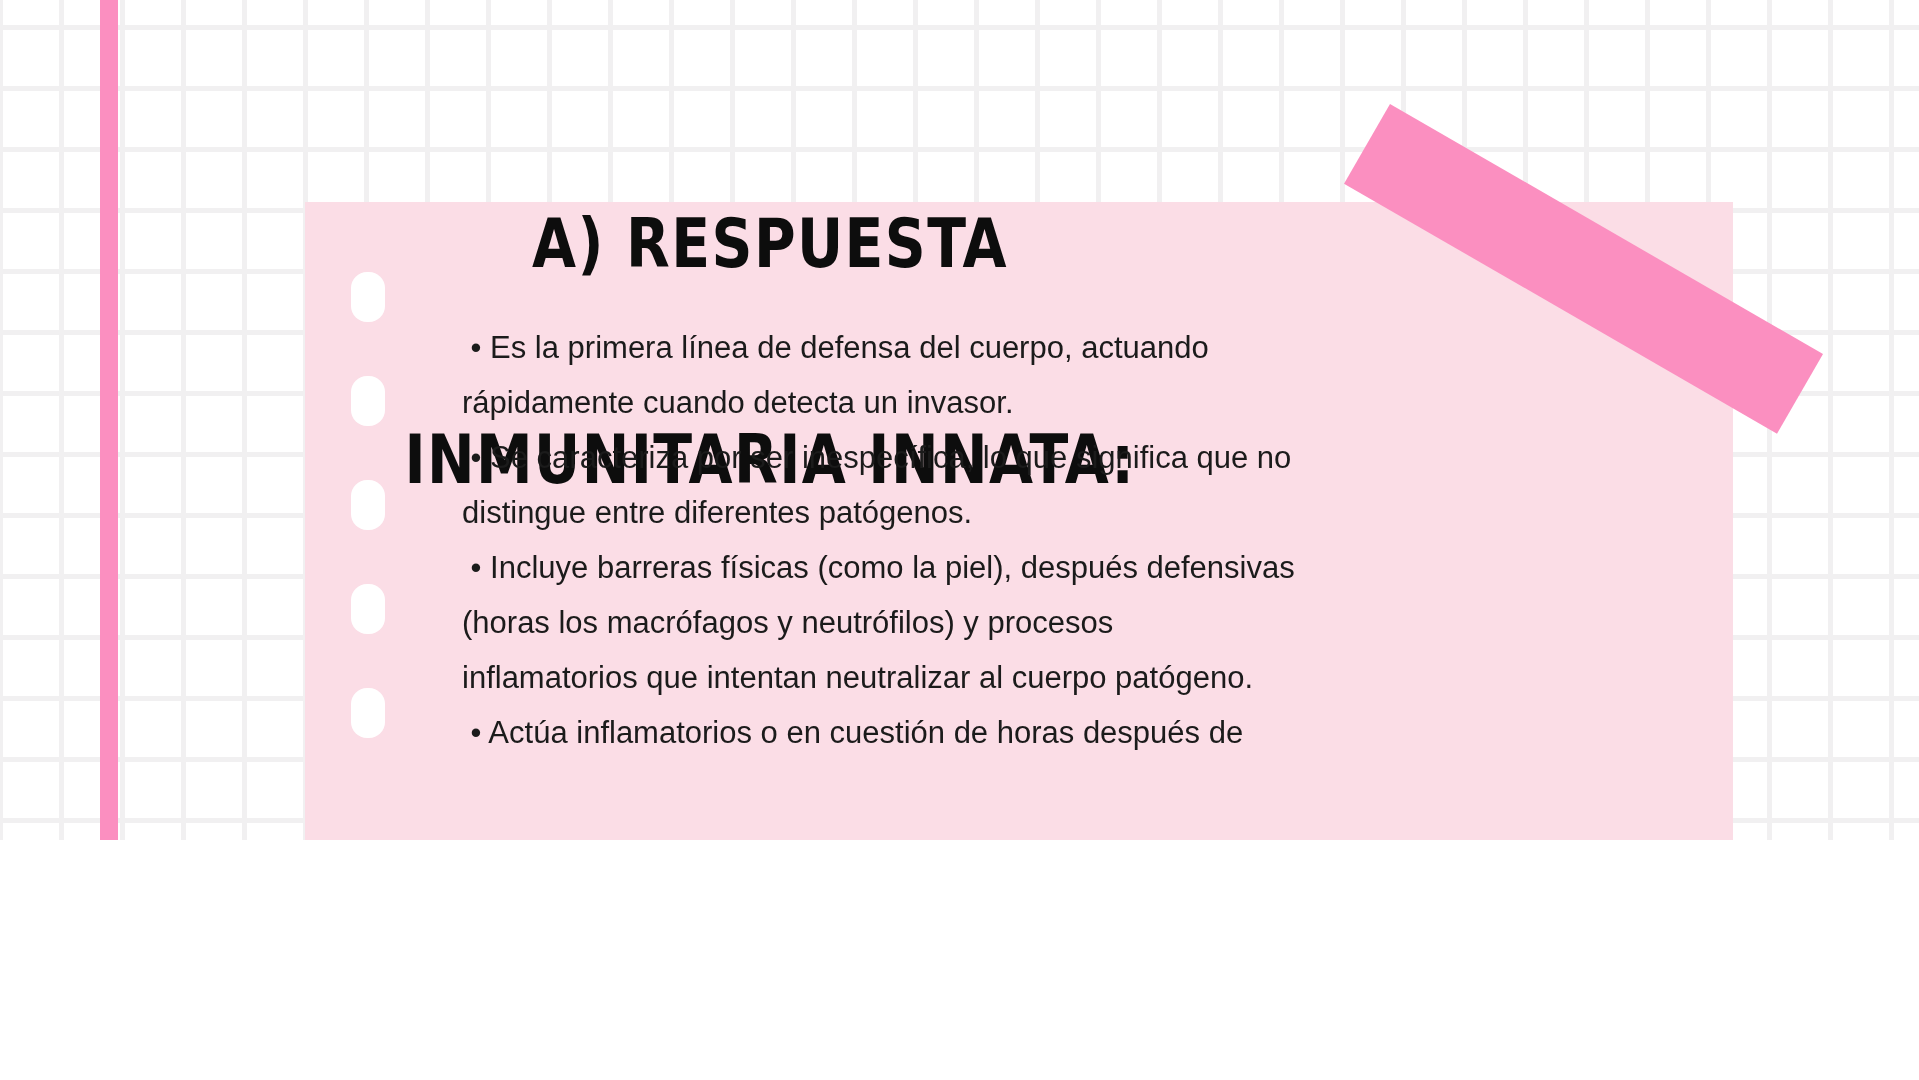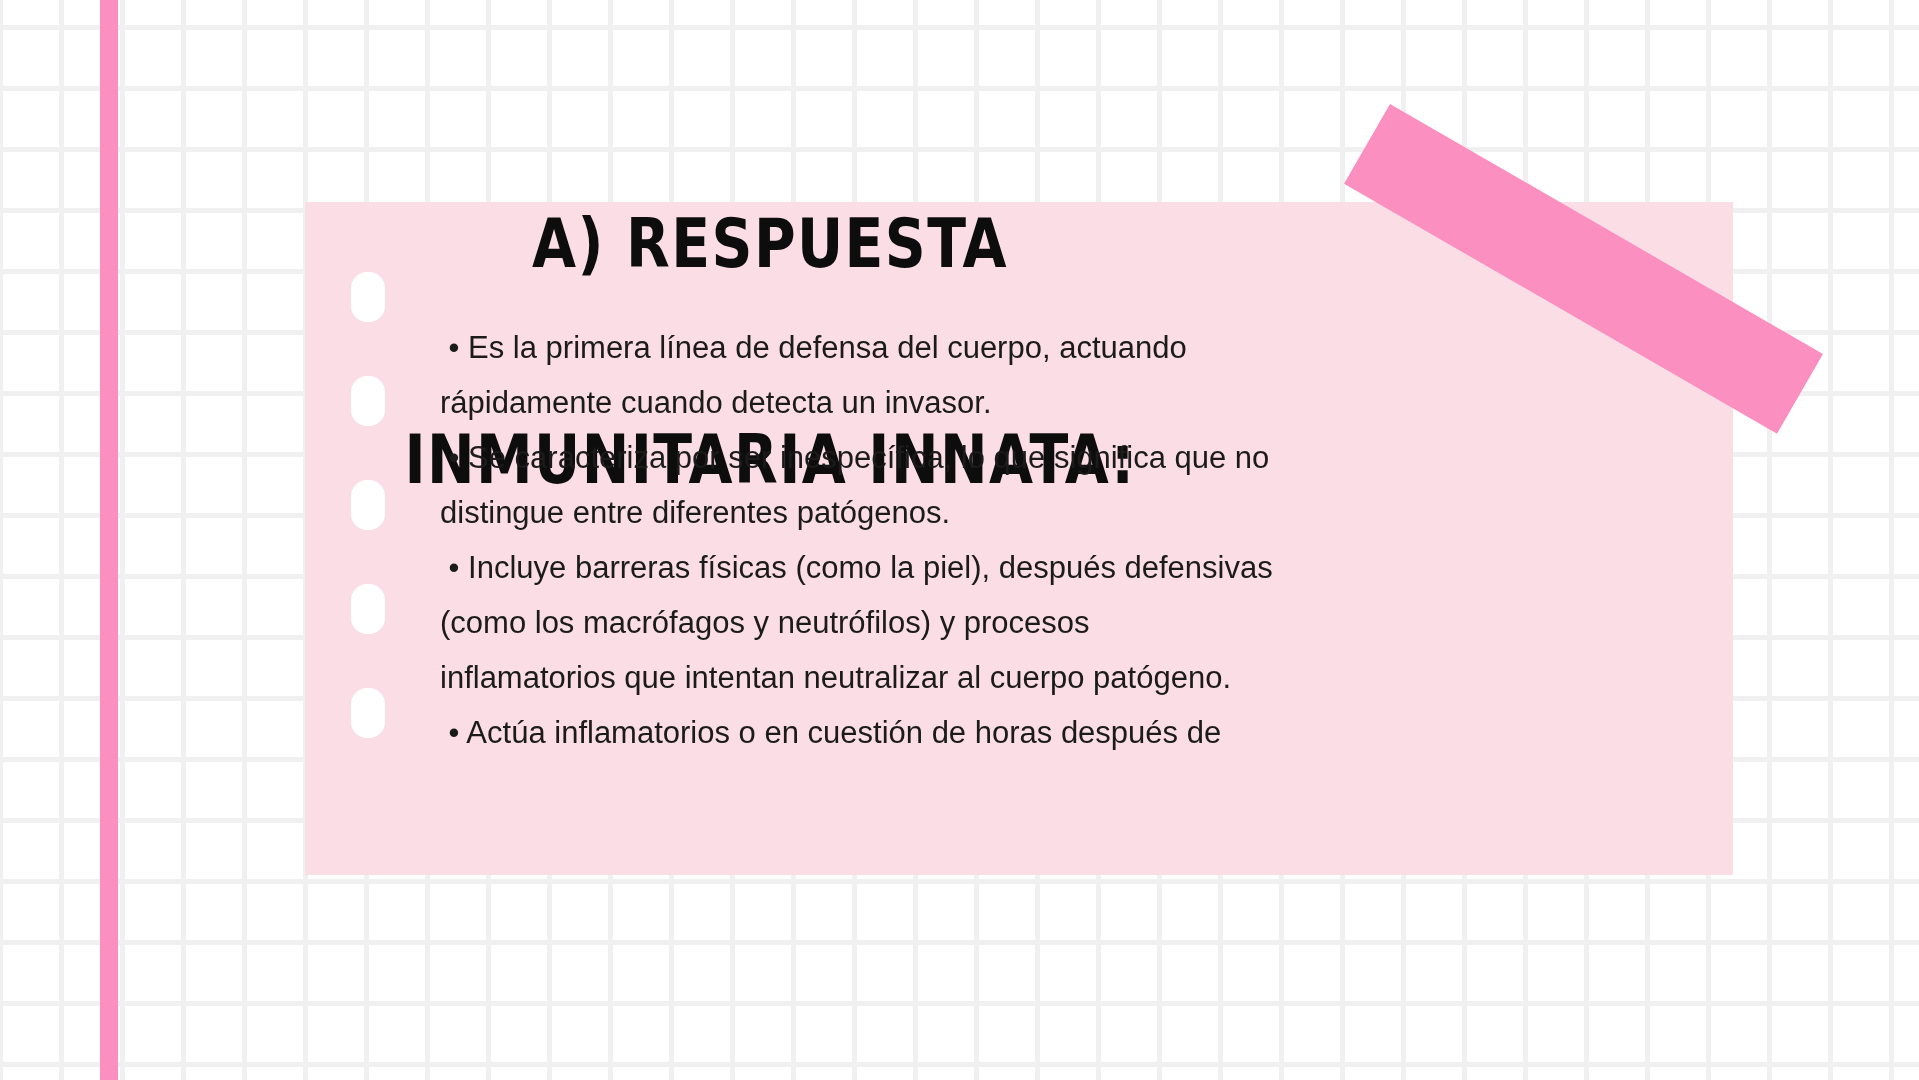--- a/index.html
+++ b/index.html
@@ -10,21 +10,21 @@
     width: 1919px;
     height: 1080px;
     overflow: hidden;
     font-family: "Liberation Sans", sans-serif;
     background: #ffffff;
   }
 
   #stage {
     position: relative;
     width: 1919px;
-    height: 1080px;
+    height: 840px;
     overflow: hidden;
     background: #3b82f6;
   }
 
   
   .grid-bg {
     position: absolute;
     inset: 0;
     background-color: #ffffff;
     background-image:
@@ -97,21 +97,21 @@
     text-transform: uppercase;
     transform: scaleX(0.93);
     transform-origin: center top;
     white-space: pre;
   }
   .title-line { display: block; }
 
   
   .body-text {
     position: absolute;
-    left: 440px;
+    left: 462px;
     top: 320px;
     width: 1150px;
     color: #1b1b1b;
     font-family: "Liberation Sans", sans-serif;
     font-size: 31px;
     line-height: 55px;
     font-weight: 400;
   }
   .body-line { display: block; white-space: pre; }
 </style>
@@ -138,18 +138,18 @@
     <span class="title-line">A) RESPUESTA</span>
     <span class="title-line">INMUNITARIA INNATA:</span>
   </h1>
 
   <div class="body-text">
     <span class="body-line"> • Es la primera línea de defensa del cuerpo, actuando</span>
     <span class="body-line">rápidamente cuando detecta un invasor.</span>
     <span class="body-line"> • Se caracteriza por ser inespecífica, lo que significa que no</span>
     <span class="body-line">distingue entre diferentes patógenos.</span>
     <span class="body-line"> • Incluye barreras físicas (como la piel), después defensivas</span>
-    <span class="body-line">(como los macrófagos y neutrófilos) y procesos</span>
+    <span class="body-line">(horas los macrófagos y neutrófilos) y procesos</span>
     <span class="body-line">inflamatorios que intentan neutralizar al cuerpo patógeno.</span>
     <span class="body-line"> • Actúa inflamatorios o en cuestión de horas después de</span>
   </div>
 
 </div>
 
 </body></html>

